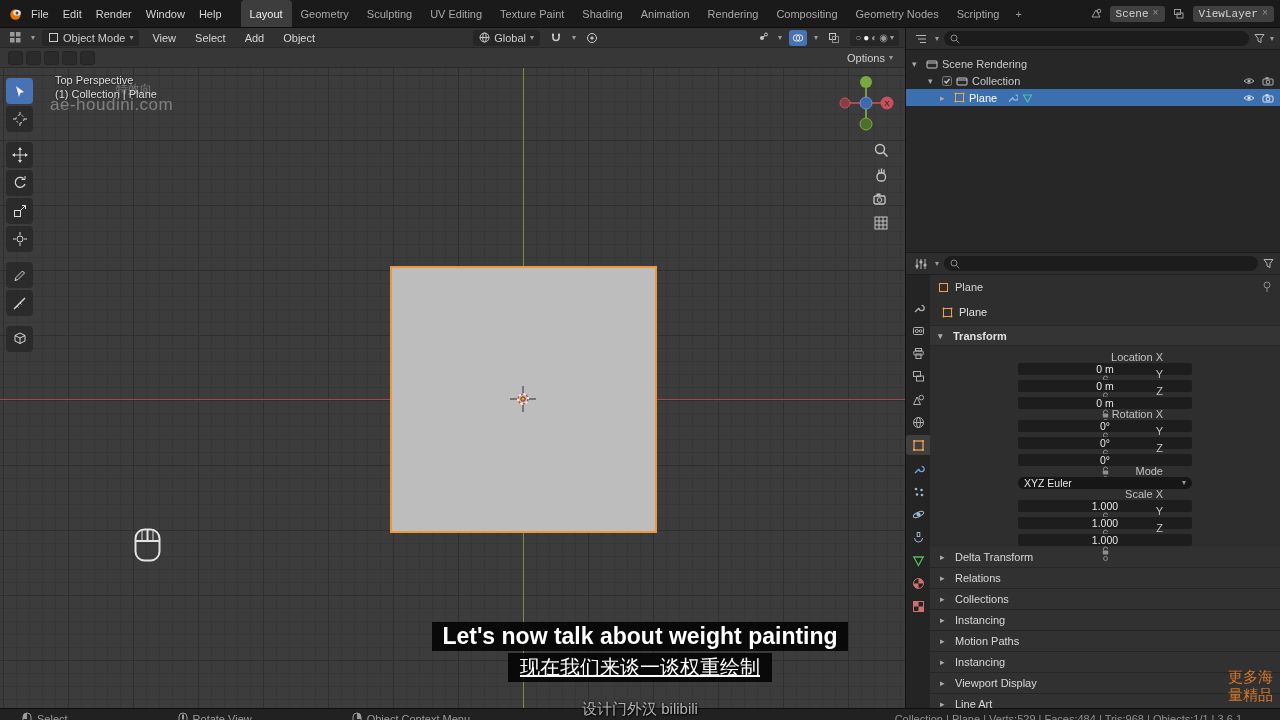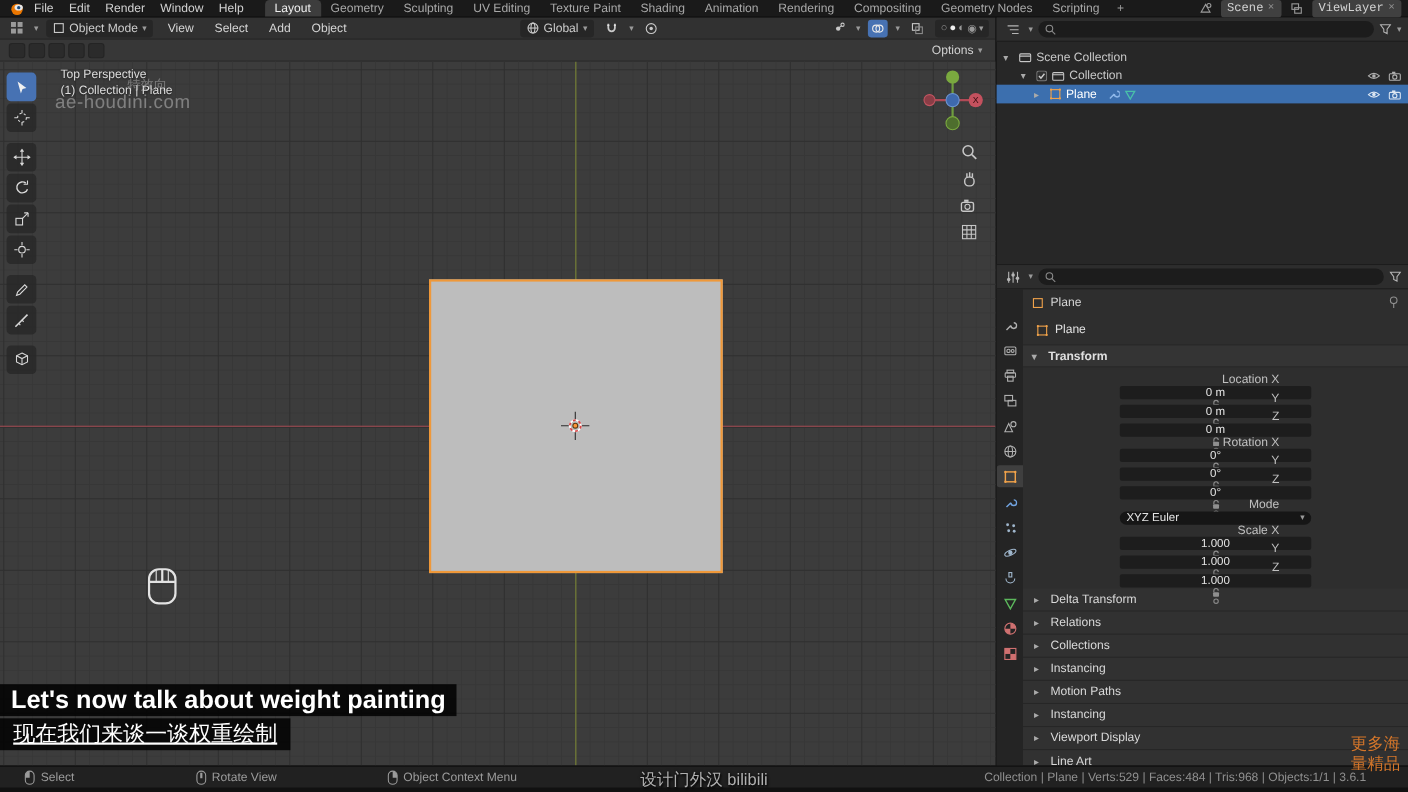--- a/index.html
+++ b/index.html
@@ -7,21 +7,21 @@
   body {
     position:relative; background:#111;
     font-family:"Liberation Sans", sans-serif; font-size:11px; color:#cccccc;
     -webkit-font-smoothing:antialiased;
   }
   svg { display:block; }
   .caret { color:#9a9a9a; font-size:8px; line-height:1; }
   .arrow { color:#aaaaaa; font-size:9px; width:10px; display:inline-block; }
 
   
-  #topbar { height:16px; background:#1a1a1a; border-bottom:1px solid #0d0d0d;
+  #topbar { height:28px; background:#1a1a1a; border-bottom:1px solid #0d0d0d;
     display:flex; align-items:center; padding:0 6px; color:#d2d2d2; }
   .tb-menu { padding:2px 7px; border-radius:3px; cursor:default; }
   #ws-tabs { display:flex; align-items:stretch; height:100%; margin-left:12px; }
   .ws { display:flex; align-items:center; padding:0 9px; color:#a8a8a8; border-radius:4px 4px 0 0; }
   .ws.active { background:#3d3d3d; color:#eeeeee; }
   .ws.add { color:#9a9a9a; padding:0 7px; }
   #tb-right { margin-left:auto; display:flex; align-items:center; gap:5px; }
   .chip { display:flex; align-items:center; gap:4px; background:#404040; border-radius:3px; padding:1px 6px; height:16px;font-family:Liberation Mono, monospace; }
   .chip .x { color:#8f8f8f; font-size:10px; }
 
@@ -120,21 +120,21 @@
     display:flex; align-items:center; gap:5px; padding:0 10px; color:#d8d8d8; }
 
   
   #statusbar { height:20px; background:#212121; border-top:1px solid #0f0f0f;
     display:flex; align-items:center; color:#9b9b9b; padding:0 8px; position:relative; z-index:10; }
   .sb-hint { display:flex; align-items:center; gap:5px; }
   #sb-stats { margin-left:auto; margin-right:30px; color:#8f8f8f; }
 
   
   #subs { position:absolute; left:0; right:0; bottom:38px; display:flex; flex-direction:column;
-    align-items:flex-start; gap:2px; z-index:40; pointer-events:none; }
+    align-items:center; gap:2px; z-index:40; pointer-events:none; }
   .sub-en { background:rgba(0,0,0,.85); color:#ffffff; font-size:23px; padding:1px 10px; font-weight:bold; }
   .sub-cn { background:rgba(0,0,0,.85); color:#ffffff; font-size:20px; padding:1px 12px;text-decoration:underline; }
   #wm-center { position:absolute; left:50%; transform:translateX(-50%); bottom:1px; z-index:50;
     font-size:15px; color:#c9c9c9; opacity:.85; text-shadow:0 0 3px #000, 1px 1px 2px #000; pointer-events:none; }
   #wm-right { position:absolute; right:-18px; bottom:16px; z-index:50; color:#d4762a;
     font-size:15px; line-height:18px; width:70px; pointer-events:none; }
 </style>
 </head>
 <body>
 
@@ -455,21 +455,21 @@
         </span>
         <span class="caret">▾</span>
       </div>
       <div id="ol-body">
         <div class="ol-row">
           <span class="arrow">▾</span>
           <svg width="12" height="11">
               <rect x="1" y="3" width="10" height="7" rx="1" fill="none" stroke="#c8c8c8"></rect>
               <line x1="1" y1="5" x2="11" y2="5" stroke="#c8c8c8"></line>
             </svg>
-          <span>Scene Collection</span>
+          <span>Scene Rendering</span>
         </div>
         <div class="ol-row">
           <span class="ind1"></span>
           <span class="arrow">▾</span>
           <svg width="10" height="10">
               <rect x="0.5" y="0.5" width="9" height="9" rx="2" fill="#2f2f2f" stroke="#777777"></rect>
               <path d="M2.5 5 L4.3 7 L7.5 3" fill="none" stroke="#cccccc" stroke-width="1.3"></path>
             </svg>
           <svg width="12" height="11">
               <rect x="1" y="3" width="10" height="7" rx="1" fill="none" stroke="#c8c8c8"></rect>

